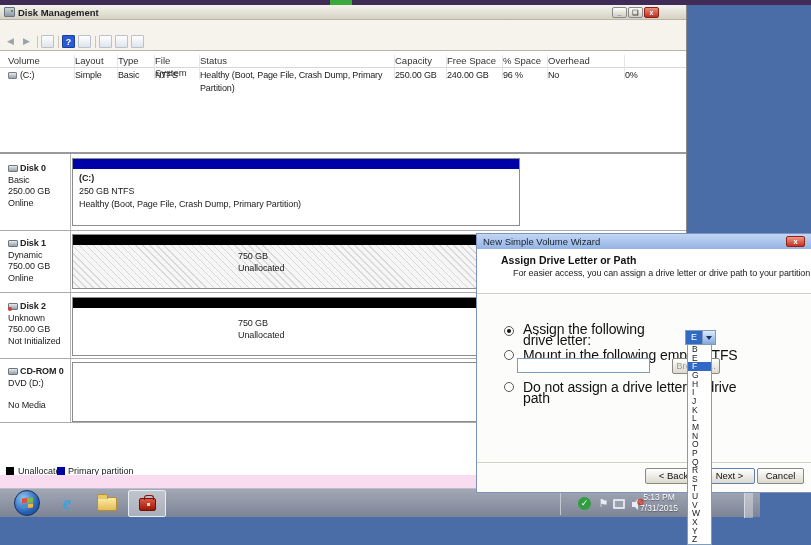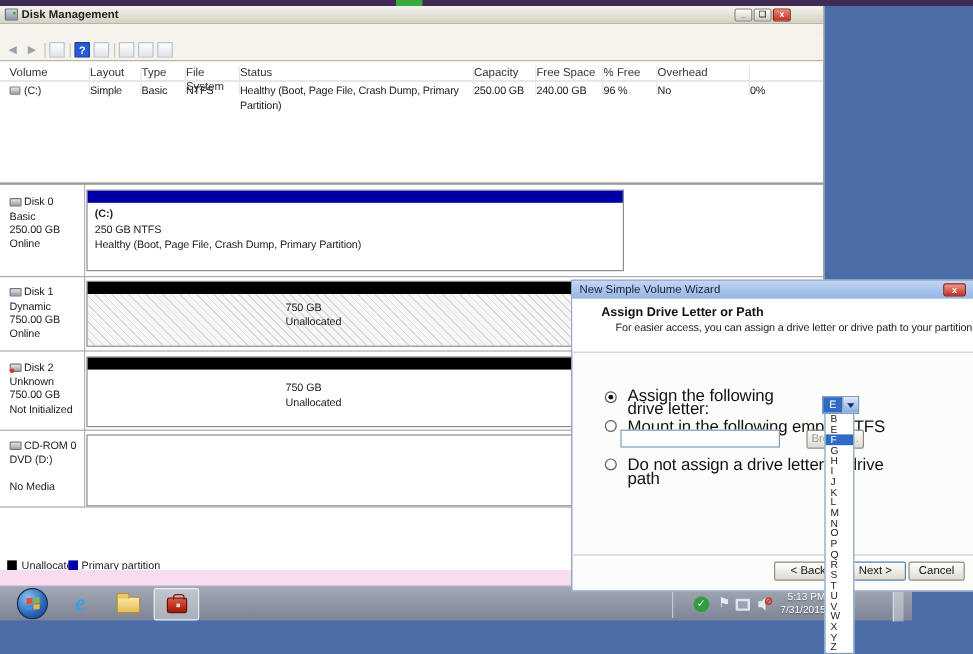--- a/index.html
+++ b/index.html
@@ -44,21 +44,21 @@
   #vol-row .vol-name { padding-left:12px; position:relative; }
   .vol-ico { position:absolute; left:0; top:3px; width:9px; height:7px;
      background:linear-gradient(#e8eaee,#9aa2ac); border:1px solid #767e88; border-radius:1px; }
 
   #splitter { left:0; top:147px; width:686px; height:2px; background:#9a9a9a; }
 
   
   .rowsep { left:0; width:686px; height:1px; background:#ababab; }
   #vline { left:70px; top:149px; width:1px; height:268px; background:#b5b5b5; }
   .disk-label { position:absolute; left:8px; width:60px; font-size:9px; letter-spacing:-0.1px; color:#222; }
-  .disk-label .nm { font-weight:normal; white-space:nowrap; padding-left:12px; position:relative; }
+  .disk-label .nm { font-weight:bold; white-space:nowrap; padding-left:12px; position:relative; }
   .disk-ico { position:absolute; left:0; top:2px; width:10px; height:7px;
      background:linear-gradient(#e5e8eb,#97a0aa); border:1px solid #6e7680; border-radius:1px; }
   .disk-ico.err::after { content:""; position:absolute; left:-1px; bottom:-2px; width:4px; height:4px; background:#d23b2a; border-radius:50%; }
   .disk-label .ln { margin-top:1.5px; white-space:nowrap; }
   .part-box { position:absolute; border:1px solid #8c8c8c; background:#fff; }
   .part-bar { position:absolute; left:0; top:0; right:0; height:10px; }
   .bar-blue { background:#0000a8; }
   .bar-black { background:#000; }
   .hatch { background:repeating-linear-gradient(45deg,#f6f6f6 0 4px,#d9d9d9 4px 5px); }
   .part-text { position:absolute; font-size:9px; letter-spacing:-0.1px; color:#222; white-space:nowrap; }
@@ -88,21 +88,21 @@
   #toolbox { position:absolute; left:10px; top:7px; width:17px; height:13px;
      background:linear-gradient(#e05843,#9c1808); border:1px solid #6d1005; border-radius:2px; }
   #toolbox::before { content:""; position:absolute; left:4px; top:-4px; width:8px; height:4px;
      border:1.5px solid #8a1406; border-bottom:none; border-radius:3px 3px 0 0; }
   #toolbox::after { content:""; position:absolute; left:7px; top:4px; width:3px; height:3px; background:#f3d8cf; }
   #tray-sep { position:absolute; left:560px; top:3px; width:1px; height:23px; background:#c4c9d2; }
   .tray-ico { position:absolute; top:8px; width:13px; height:13px; }
   #tray-shield { background:#2f9e3f; border-radius:50%; color:#fff; font-size:9px; line-height:13px; text-align:center; }
   #tray-flag { color:#e8ecf4; font-size:11px; line-height:13px; text-align:center; }
   #tray-net { border:2px solid #dfe4ec; border-radius:1px; width:12px; height:10px; top:10px; background:#9aa2b2; }
-  #clock { position:absolute; left:630px; top:3px; width:58px; text-align:right; color:#fff; font-size:8.5px; line-height:11px; text-shadow:0 1px 1px rgba(0,0,0,0.4); }
+  #clock { position:absolute; left:630px; top:3px; width:58px; text-align:center; color:#fff; font-size:8.5px; line-height:11px; text-shadow:0 1px 1px rgba(0,0,0,0.4); }
   #show-desktop { position:absolute; left:744px; top:0; width:9px; height:29px; background:rgba(255,255,255,0.35); border-left:1px solid #d5dae2; }
 
   
   #wizard { left:476px; top:233px; width:340px; height:260px; background:#fcfcfa; border:1px solid #7b93bd; z-index:50; }
   #wiz-titlebar { position:absolute; left:0; top:0; width:100%; height:15px;
      background:linear-gradient(#c3d6f3,#94b3e4); font-size:9.5px; color:#15222f; }
   #wiz-title { position:absolute; left:6px; top:2px; }
   #wiz-close { position:absolute; left:309px; top:2px; width:19px; height:11px; border:1px solid #972015; border-radius:2px;
      background:linear-gradient(#ef9a8c,#c13423); color:#fff; font-size:7.5px; line-height:9px; text-align:center; font-weight:bold; }
   #wiz-header { position:absolute; left:0; top:15px; width:100%; height:45px; background:#fff; }
@@ -171,21 +171,21 @@
     </div>
 
     <div id="vol-header">
       <div>Volume</div>
       <div>Layout</div>
       <div>Type</div>
       <div>File System</div>
       <div>Status</div>
       <div>Capacity</div>
       <div>Free Space</div>
-      <div>% Free</div>
+      <div>% Space</div>
       <div>Overhead</div>
     </div>
     <div id="vol-row">
       <div class="vol-name"><span class="vol-ico"></span><span>(C:)</span></div>
       <div>Simple</div>
       <div>Basic</div>
       <div>NTFS</div>
       <div>Healthy (Boot, Page File, Crash Dump, Primary Partition)</div>
       <div>250.00 GB</div>
       <div>240.00 GB</div>

